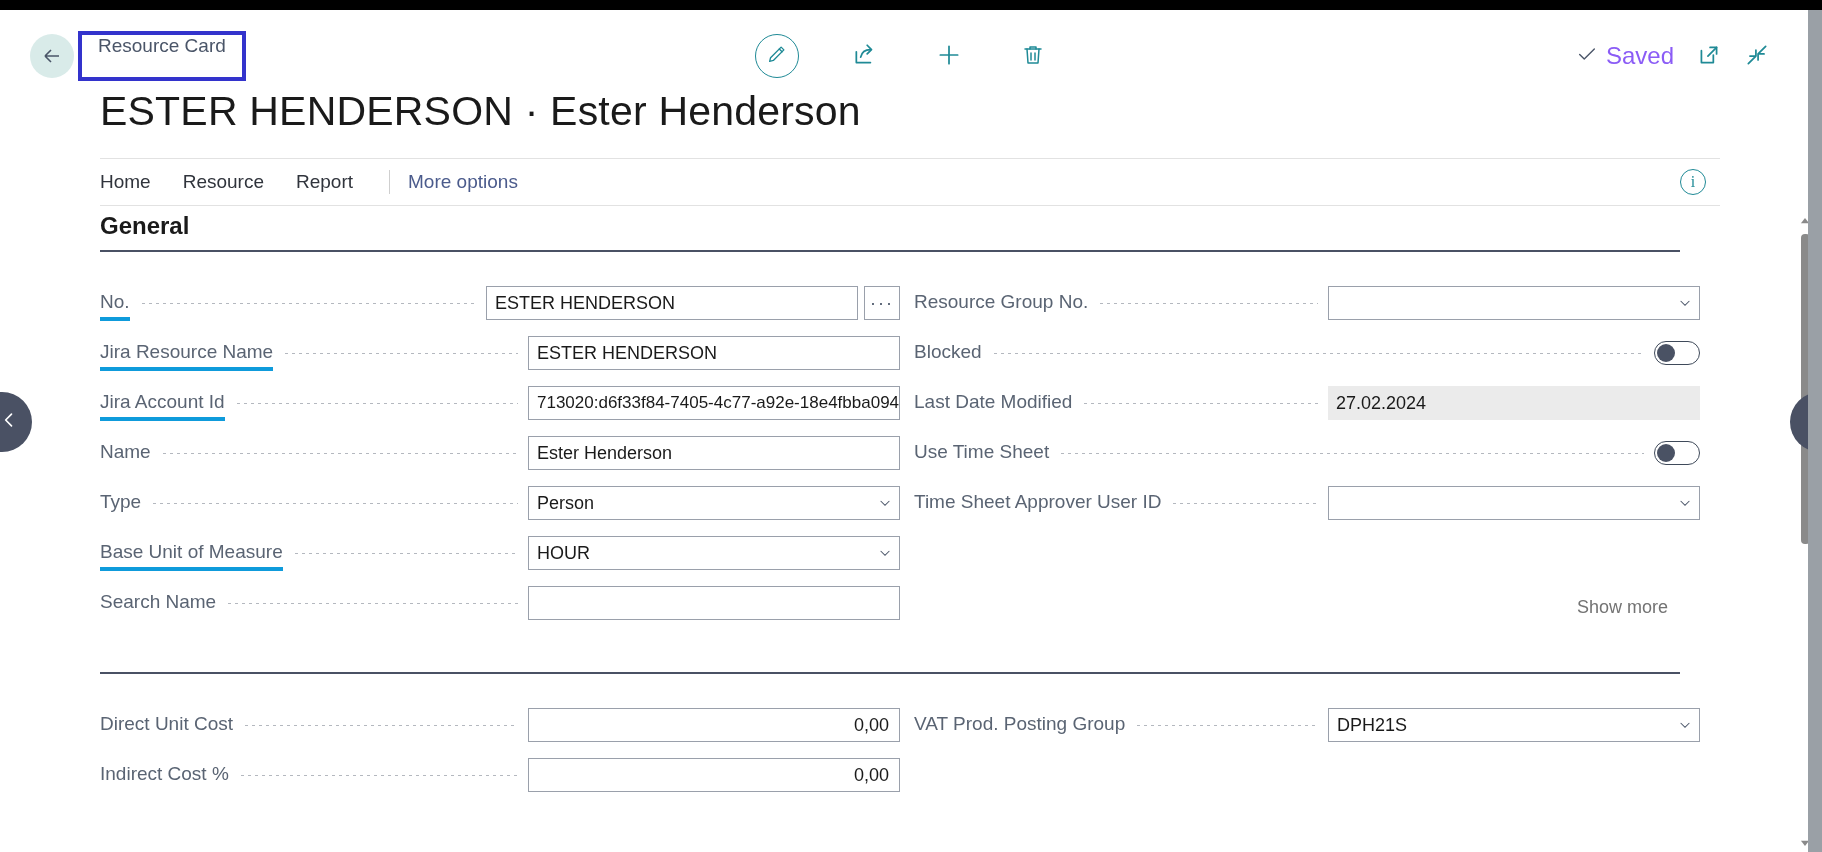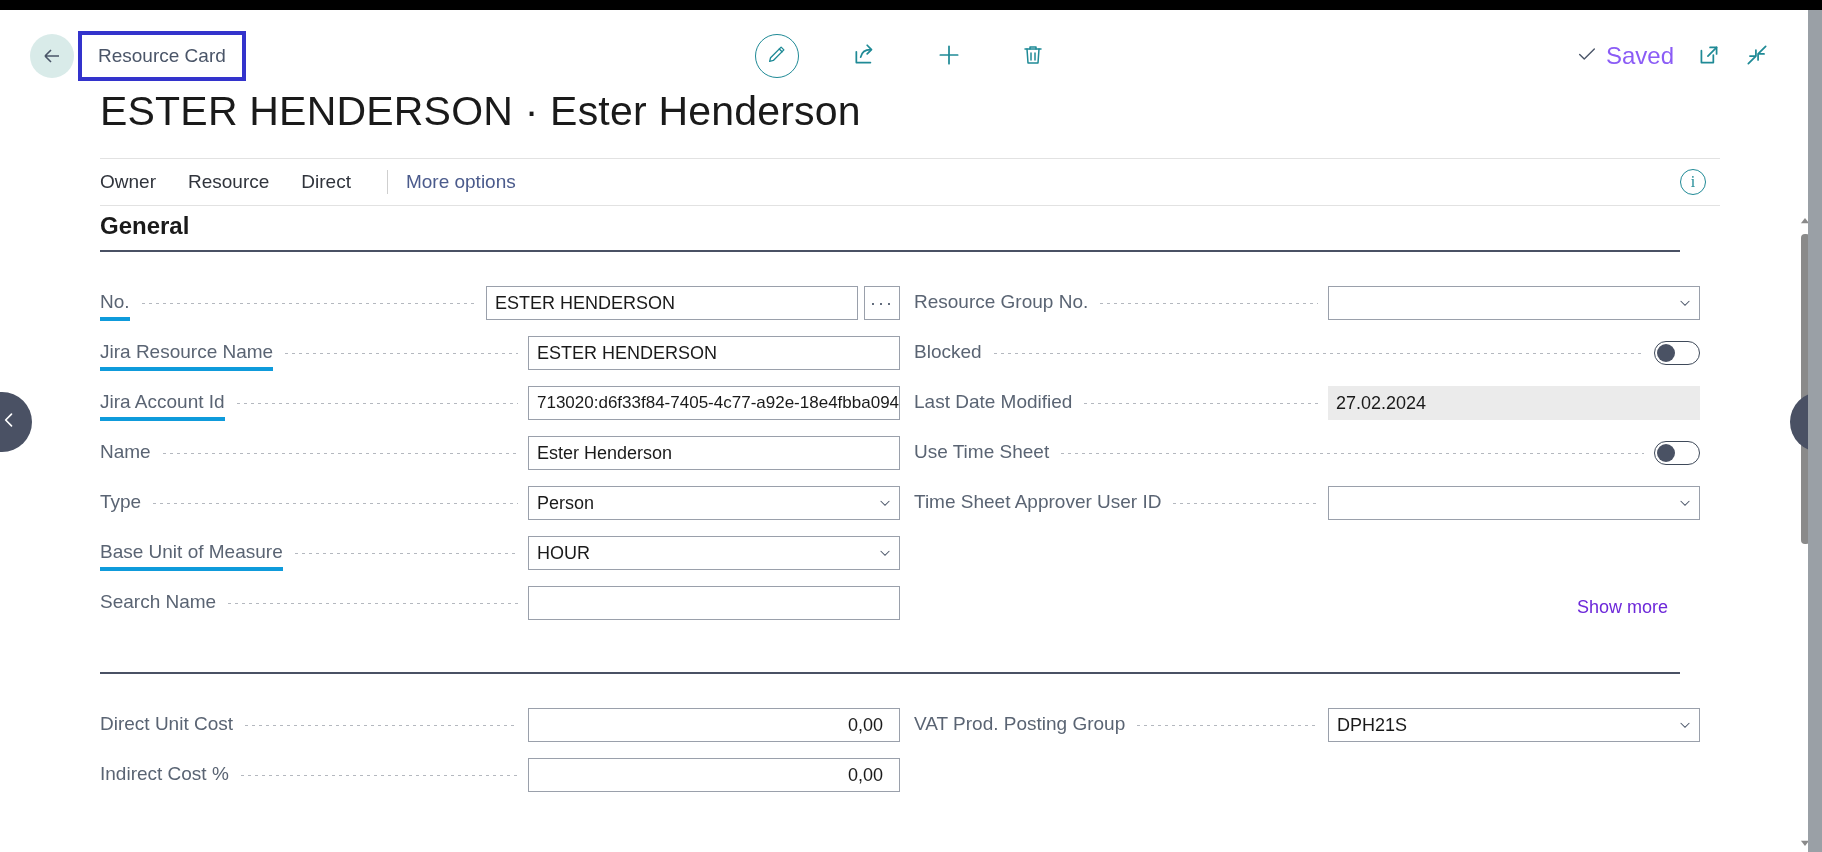--- a/index.html
+++ b/index.html
@@ -24,21 +24,21 @@
     display: flex; align-items: center; justify-content: center;
     cursor: pointer;
   }
   .backbtn svg { display:block; }
 
   .breadcrumb-box {
     position: absolute; left: 78px; top: 21px;
     height: 50px; padding: 0 16px;
     border: 4px solid #3333cc;
     background: #fff;
-    display: flex; align-items: center;
+    display: flex; 
     cursor: pointer;
   }
   .breadcrumb-text { font-size: 19px; color: #4a5568; white-space: nowrap; }
 
   .edit-circle {
     position: absolute; left: 755px; top: 24px;
     width: 44px; height: 44px; border-radius: 50%;
     border: 1.6px solid #1f8a96;
     display: flex; align-items: center; justify-content: center;
     cursor: pointer; background:#fff;
@@ -98,21 +98,21 @@
 
   
   .section { position: relative; }
   .section-title {
     font-size: 24px; font-weight: 700; color: #1a1a1a;
     padding-bottom: 10px;
   }
   .section-rule { height: 2px; background: #4a5164; width: 1580px; }
   .show-more {
     position: absolute; right: 32px; bottom: 10px;
-    font-size: 18px; color: #6d28d9; cursor: pointer;
+    font-size: 18px; color: #737373; cursor: pointer;
   }
 
   
   .cols { display: flex; margin-top: 26px; }
   .col { width: 800px; }
   .col-r { padding-left: 14px; }
 
   .fieldrow { display: flex; align-items: center; height: 50px; }
   .flabel {
     font-size: 19px; color: #5a6473; white-space: nowrap;
@@ -132,21 +132,21 @@
   .ctrl-wrap { display: flex; align-items: center; }
 
   .inputbox {
     width: 372px; height: 34px;
     border: 1px solid #9aa0ab; background: #fff;
     display: flex; align-items: center;
     padding: 0 8px;
     font-size: 18px; color: #1a1a1a;
     cursor: text; white-space: nowrap; overflow: hidden; text-align: right;
   }
-  .inputbox.num { justify-content: flex-end; padding-right: 16px; }
+  .inputbox.num { justify-content: flex-end; padding-right: 10px; }
   .inputbox.readonly { border: none; background: #ebebeb; color: #1a1a1a; }
   .inputbox.select { padding-right: 2px; }
   .sel-caret { margin-left: auto; width: 24px; display:flex; align-items:center; justify-content:center; cursor:pointer; }
 
   .ellipsis-btn {
     width: 36px; height: 34px; margin-left: 6px;
     border: 1px solid #9aa0ab; background: #fff;
     display: flex; align-items: center; justify-content: center;
     font-size: 18px; color: #4a5568; cursor: pointer; letter-spacing: 2px;
   }
@@ -269,23 +269,23 @@
           <path d="M4 20l7-7M11 13H5.5M11 13v-5.5"></path>
           <path d="M20 4l-7 7M13 11h5.5M13 11v5.5"></path>
         </svg>
       </span>
     </div>
   </div>
 
   <div class="pagetitle">ESTER HENDERSON · Ester Henderson</div>
 
   <div class="tabsrow">
-    <div class="tab">Owner</div>
+    <div class="tab">Home</div>
     <div class="tab">Resource</div>
-    <div class="tab">Direct</div>
+    <div class="tab">Report</div>
     <div class="tab-sep"></div>
     <div class="tab-more">More options</div>
     <div class="info-icon">i</div>
   </div>
 
   <div class="content">
 
     <div class="section">
       <div class="section-title">General</div>
       <div class="section-rule"></div>

